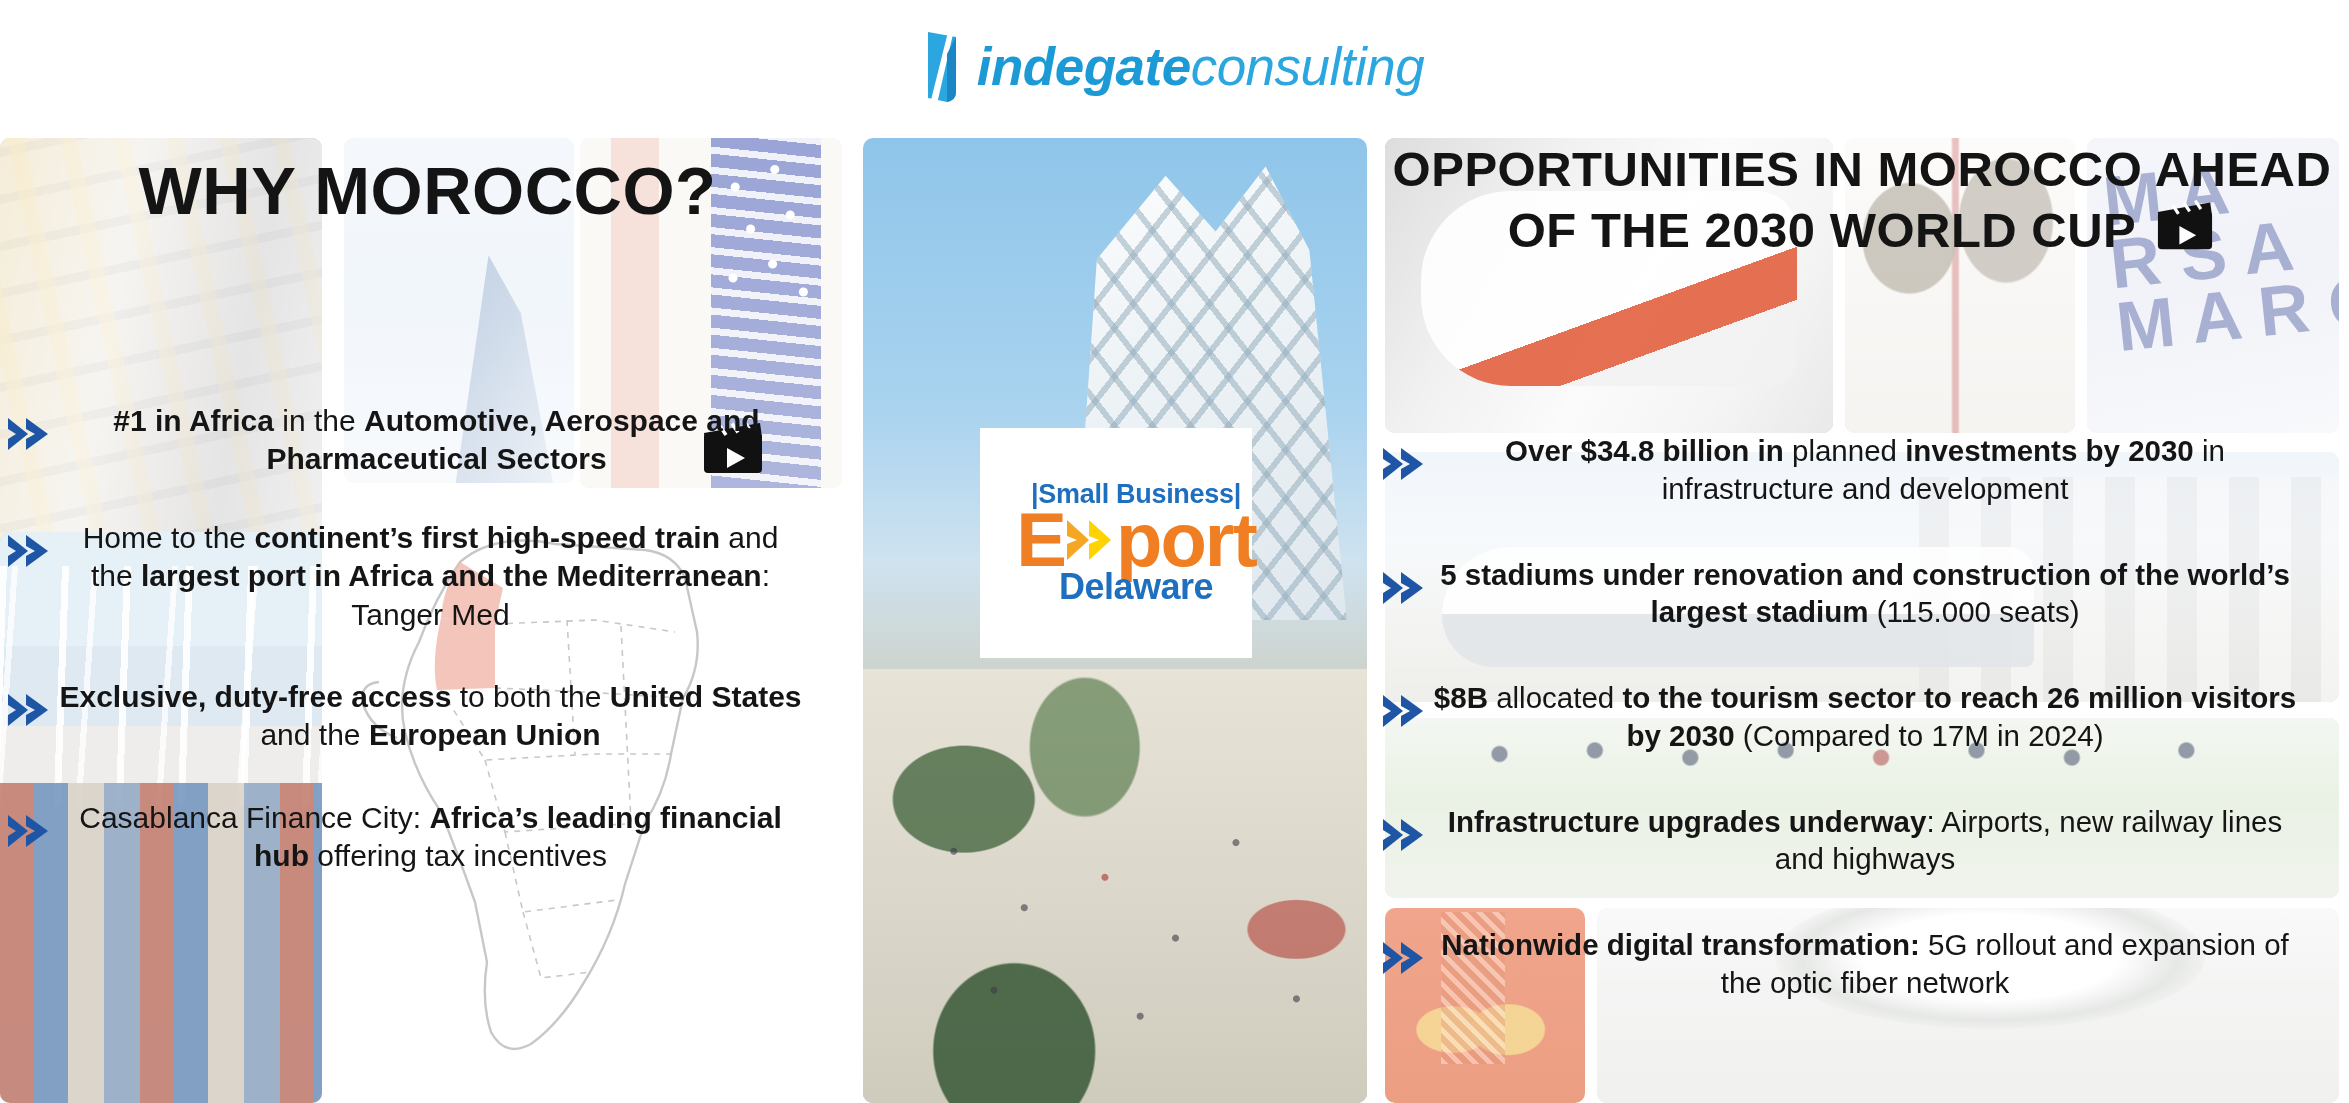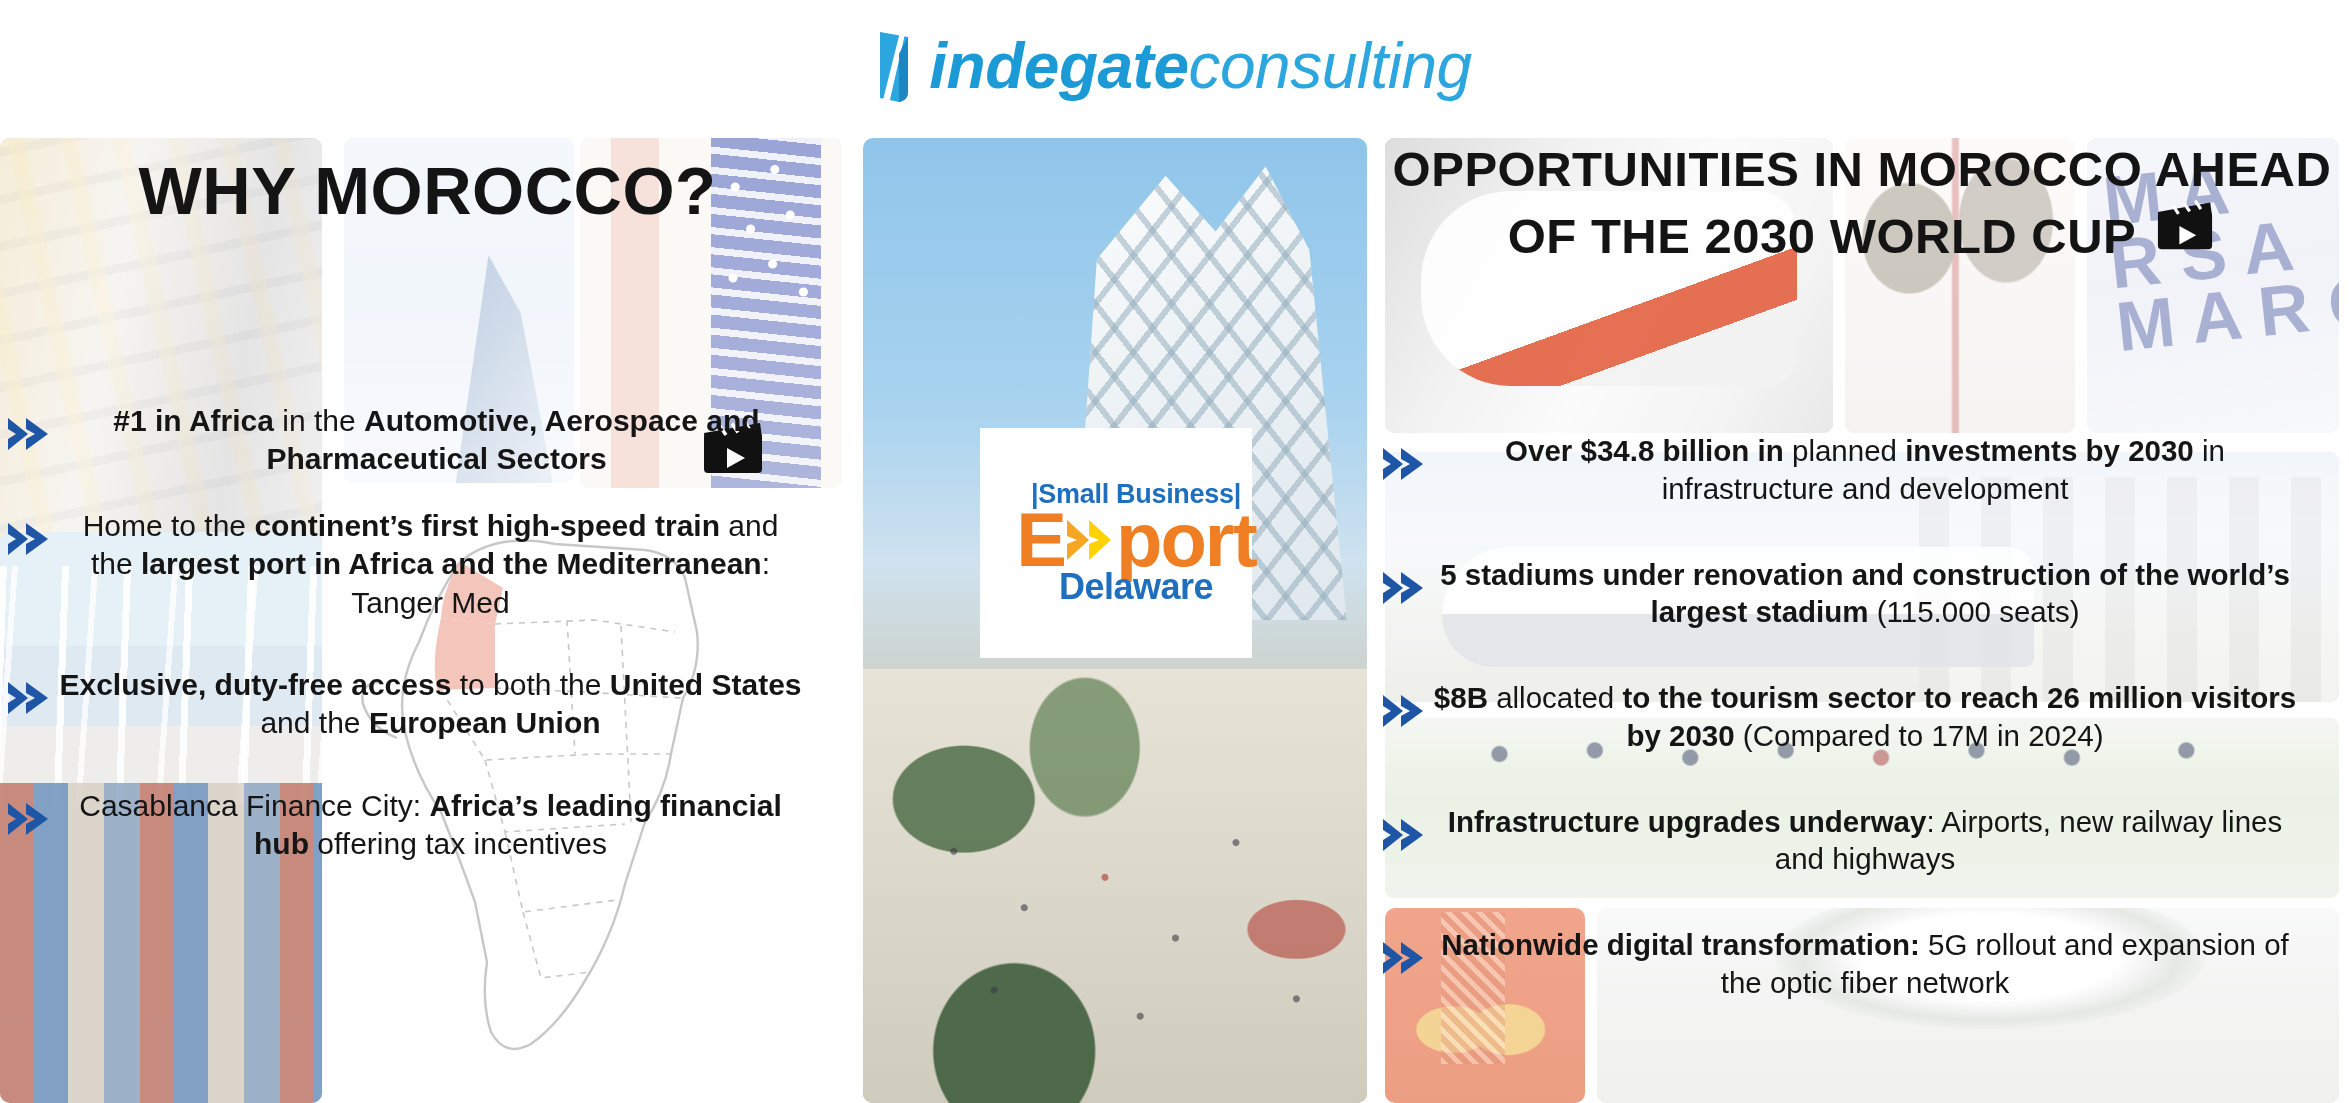--- a/index.html
+++ b/index.html
@@ -14,21 +14,21 @@
 
   
   .header {
     position: absolute; left: 0; top: 0; width: 2349px; height: 132px;
     background: #ffffff; display: flex; align-items: center; justify-content: center;
   }
   .brand { display: flex; align-items: center; gap: 18px; }
   .brand-mark { width: 34px; height: 76px; position: relative; }
   .brand-mark svg { display: block; }
   .brand-text {
-    font-size: 64px; font-style: italic; letter-spacing: -0.5px;
+    font-size: 53px; font-style: italic; letter-spacing: -0.5px;
     line-height: 1; white-space: nowrap;
   }
   .brand-text .b1 { font-weight: 700; color: #1C9AD6; }
   .brand-text .b2 { font-weight: 400; color: #2BA6DE; }
 
   
   .panels { position: absolute; left: 0; top: 132px; width: 2174px; height: 971px; }
 
   .panel { position: absolute; top: 0; height: 971px; overflow: hidden; }
   .panel-left   { left: 0px;    width: 855px; }
@@ -248,40 +248,40 @@
 
   .headline {
     font-weight: 900; color: #141414; text-align: center;
     font-stretch: condensed; letter-spacing: 0.5px;
     text-transform: uppercase; line-height: 1.02;
   }
   .headline-left { left: 0; top: 25px; width: 855px; font-size: 67px; }
   .headline-right {
     left: 1375px; top: 10px; width: 974px; font-size: 49px; line-height: 1.12;
   }
-  .headline-right .hl2 { display:inline-flex; align-items:flex-end; gap: 18px; }
+  .headline-right .hl2 { display:inline-flex; align-items:center; gap: 18px; }
 
   .clapper { display:inline-block; vertical-align: middle; }
 
   .bullets { position: absolute; z-index: 6; }
   .bullets-left  { left: 0;    top: 270px; width: 855px; }
   .bullets-right { left: 1375px; top: 300px; width: 974px; }
 
   .bullet { display: flex; align-items: flex-start; margin-bottom: 34px; }
   .bullet-arrow { flex: 0 0 auto; width: 58px; padding-top: 14px; display:flex; justify-content:center; }
   .bullet-text {
     flex: 1 1 auto; text-align: center; color: #151515;
     line-height: 1.28; padding-right: 52px;
   }
   .bullets-left .bullet-text  { font-size: 30px; }
   .bullets-right .bullet-text { font-size: 29.5px; }
   .bullet-text b { font-weight: 800; }
 
   
-  .bullets-left .bullet:nth-child(1){ margin-bottom: 28px; gap: 12px; }
+  .bullets-left .bullet:nth-child(1){ margin-bottom: 40px; gap: 12px; }
   .bullets-left .bullet:nth-child(2){ margin-bottom: 44px; }
   .bullets-left .bullet:nth-child(3){ margin-bottom: 44px; }
   .bullets-left .bullet:nth-child(4){ margin-bottom: 42px; }
   .bullets-right .bullet{ margin-bottom: 48px; justify-content: flex-end; }
 </style>
 </head>
 <body>
 
 <div class="slide">
 

